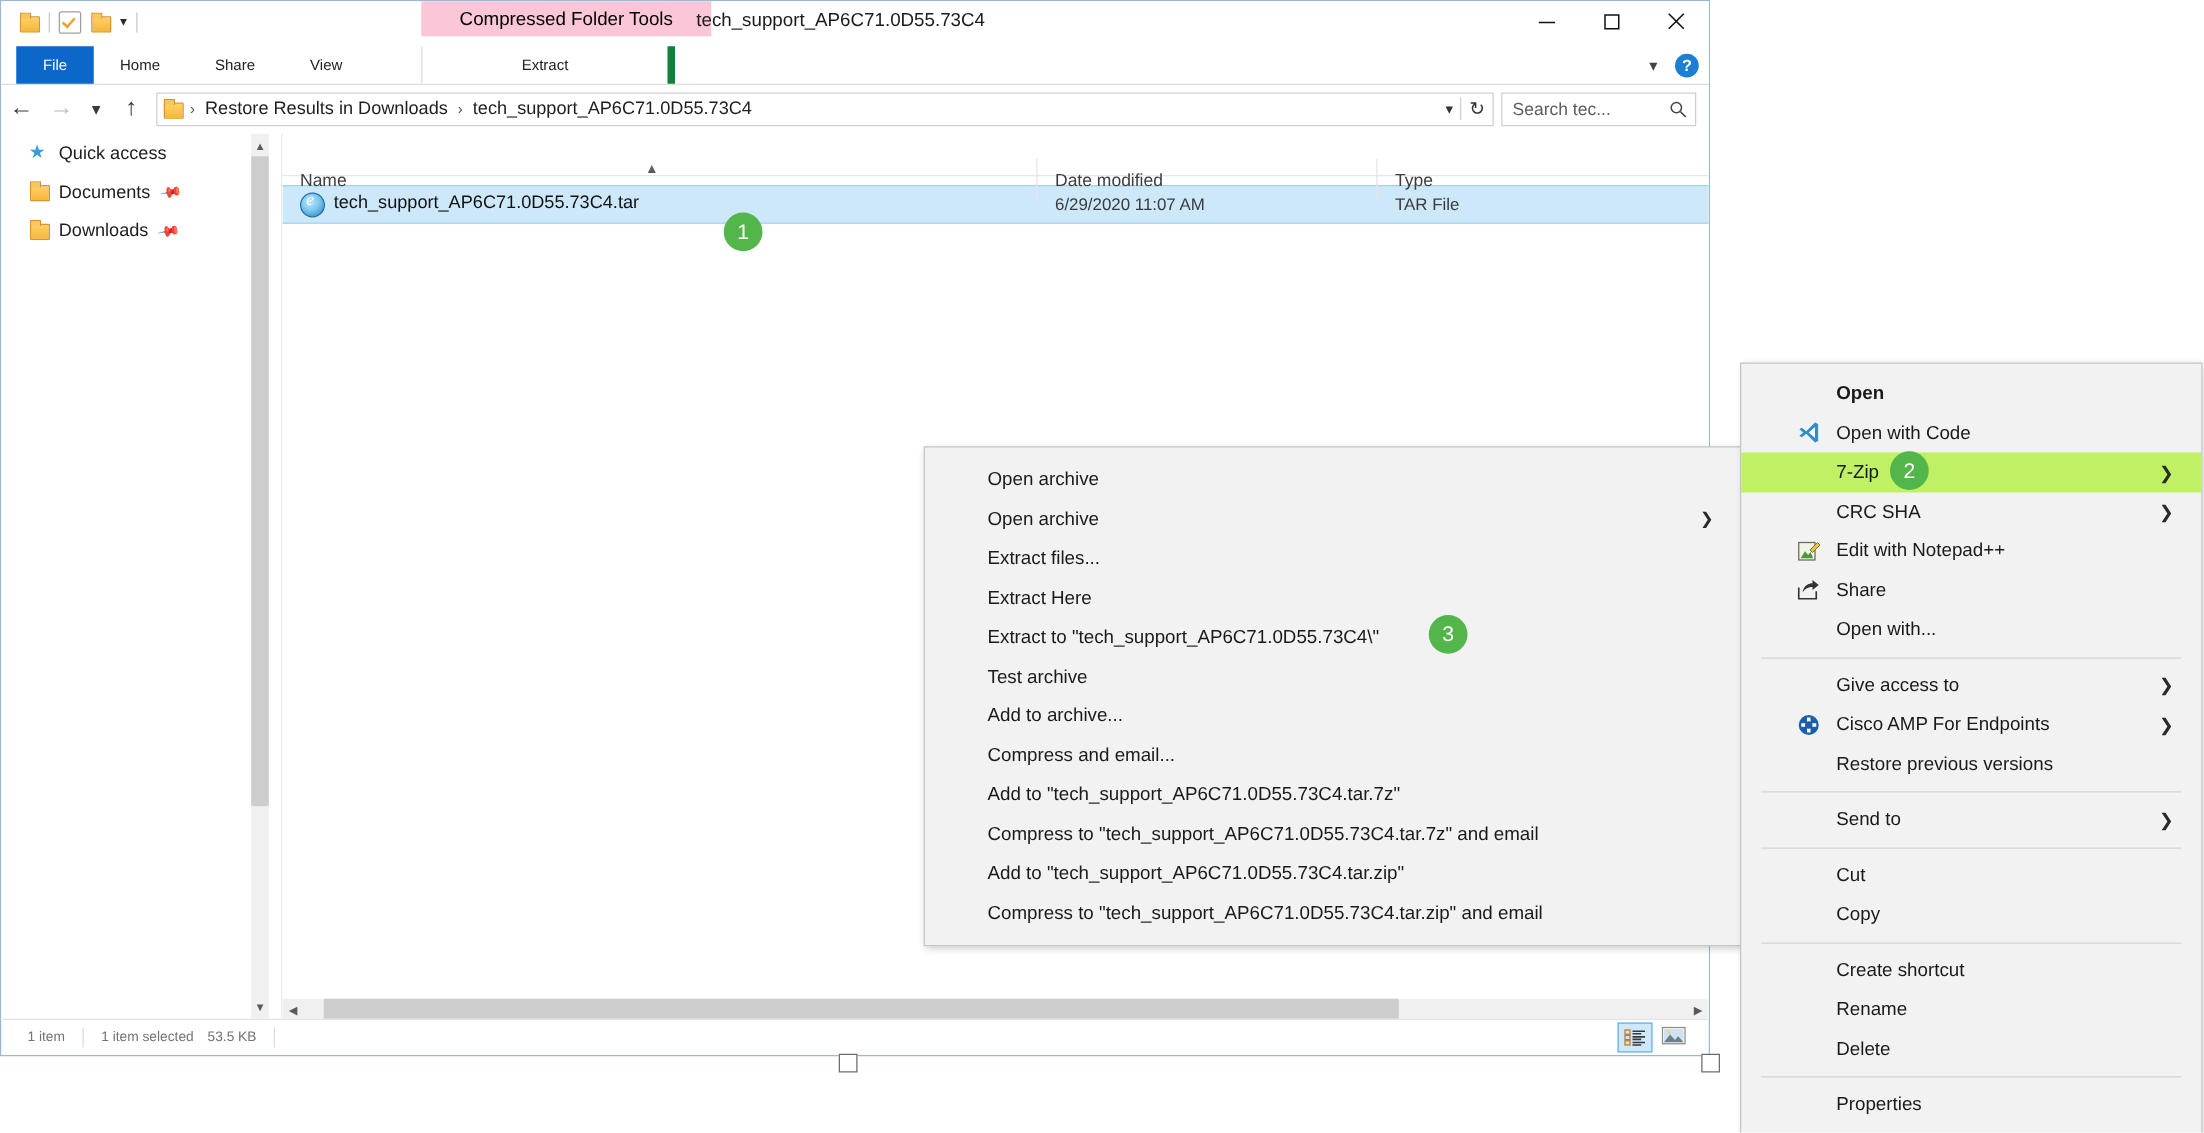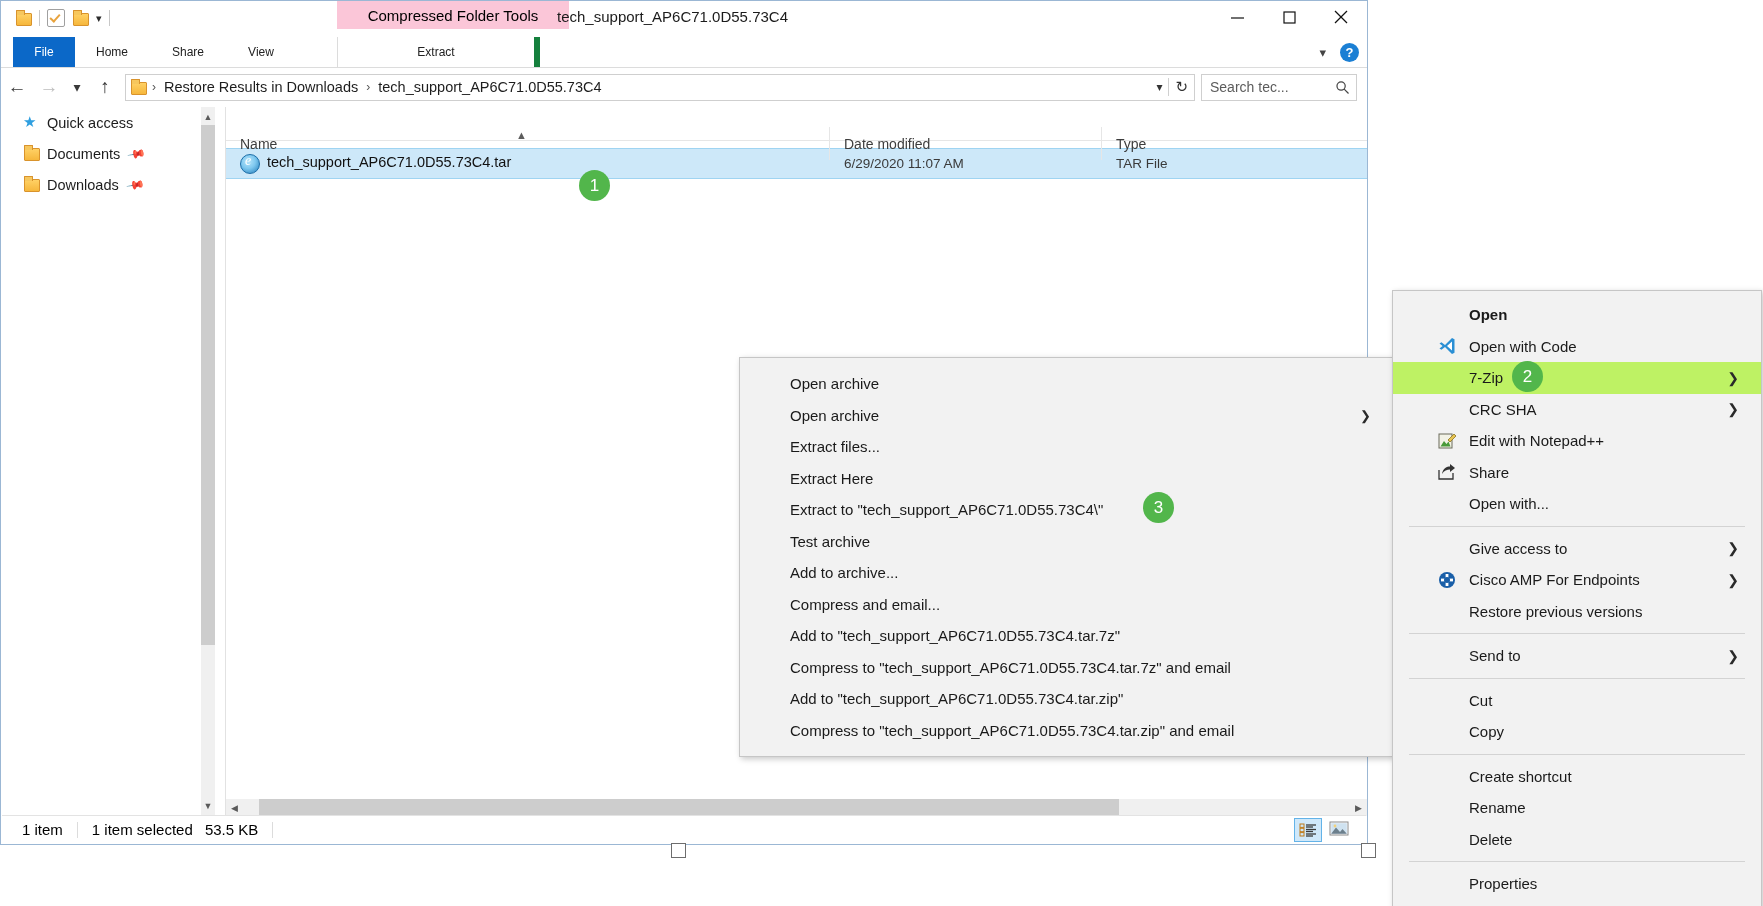--- a/index.html
+++ b/index.html
@@ -325,22 +325,22 @@
   }
 
   
   .statusbar {
     position: absolute;
     left: 1px; right: 1px; bottom: 1px;
     height: 27px;
     background: #ffffff;
     border-top: 1px solid #e3e3e3;
     display: flex; align-items: center;
-    font-size: 15px;
-    color: #000000;
+    font-size: 11px;
+    color: #737373;
   }
   .status-seg { padding: 0 14px; position: relative; }
   .status-seg.first { padding-left: 20px; }
   .status-div { width:1px; height:16px; background:#dcdcdc; }
   .view-btns {
     margin-left: auto;
     display: flex; gap: 4px; padding-right: 14px;
   }
   .view-btn {
     width: 26px; height: 22px;

